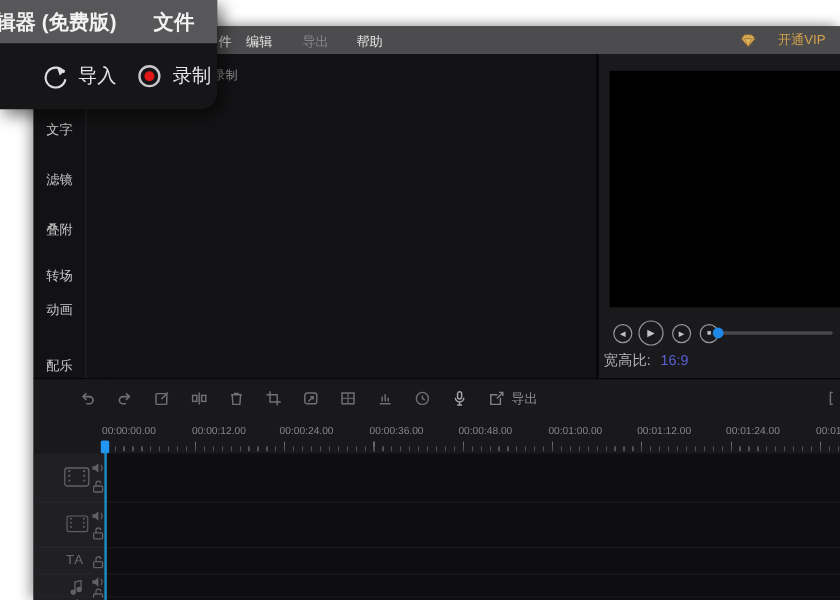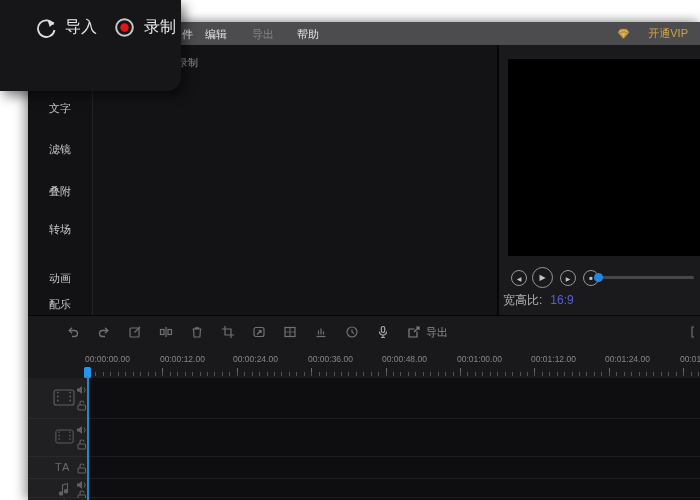--- a/index.html
+++ b/index.html
@@ -12,21 +12,21 @@
 
   
   .menubar { position:absolute; left:0; top:0; width:100%; height:23px; background:#4c4c4e; }
   .menubar .mi { position:absolute; top:5px; font-size:11px; color:#e2e2e3; cursor:default; }
   .mi.m-file { left:143px; } .mi.m-edit { left:177px; }
   .mi.m-export { left:224px; color:#86868a; } .mi.m-help { left:269px; }
   .vip { position:absolute; right:12px; top:0; height:23px; display:flex; align-items:center; gap:18px;
     color:#d2a24c; font-size:11px; }
 
   
-  .sidebar { position:absolute; left:0; top:23px; width:65px; height:270px;
+  .sidebar { position:absolute; left:0; top:23px; width:44px; height:270px;
     background:#121214; border-right:1px solid #242427; }
   .side-item { position:absolute; width:100%; text-align:center; font-size:11px; color:#c7c7c9; }
 
   
   .media { position:absolute; left:65px; top:23px; width:404px; height:270px; background:#131315; }
   .record-tab { position:absolute; left:85px; top:11px; font-size:10px; color:#98989a; }
   .filter { position:absolute; right:10px; top:5px; width:87px; height:20px; background:#020204;
     border:1px solid #29292b; display:flex; align-items:center; padding:0 8px; font-size:11px; color:#dcdcde; }
   .filter .caret { position:absolute; right:7px; top:7px; width:0; height:0;
     border-left:5px solid transparent; border-right:5px solid transparent; border-top:6px solid #1e88e5; }
@@ -109,21 +109,21 @@
       </svg>
       <span>开通VIP</span>
     </div>
   </div>
 
   <div class="sidebar">
     <span class="side-item" style="top:56px">文字</span>
     <span class="side-item" style="top:97px">滤镜</span>
     <span class="side-item" style="top:139px">叠附</span>
     <span class="side-item" style="top:177px">转场</span>
-    <span class="side-item" style="top:226px">动画</span>
+    <span class="side-item" style="top:206px">动画</span>
     <span class="side-item" style="top:252px">配乐</span>
   </div>
 
   <div class="media">
     <span class="record-tab">录制</span>
   </div>
 
   <div class="vdivider"></div>
 
   <div class="preview">
@@ -295,20 +295,24 @@
             </svg>
         </div>
         <div class="lane"></div>
       </div>
 
     </div>
   </div>
 </div>
 
 <div class="overlay">
+  <div class="ov-title">
+    <span class="t">辑器 (免费版)</span>
+    <span class="m">文件</span>
+  </div>
   <div class="ov-items">
     <div class="ov-item first">
       <svg width="21" height="21" viewBox="0 0 21 21">
         <path d="M18.5 7.5a8.3 8.3 0 1 0 1 5.5" fill="none" stroke="#dedee0" stroke-width="1.8"></path>
         <path d="M12.5 3.2 19.5 5.6 14.8 10z" fill="#dedee0"></path>
         </svg>
       <span>导入</span>
     </div>
     <div class="ov-item second">
       <svg width="21" height="21" viewBox="0 0 21 21">

